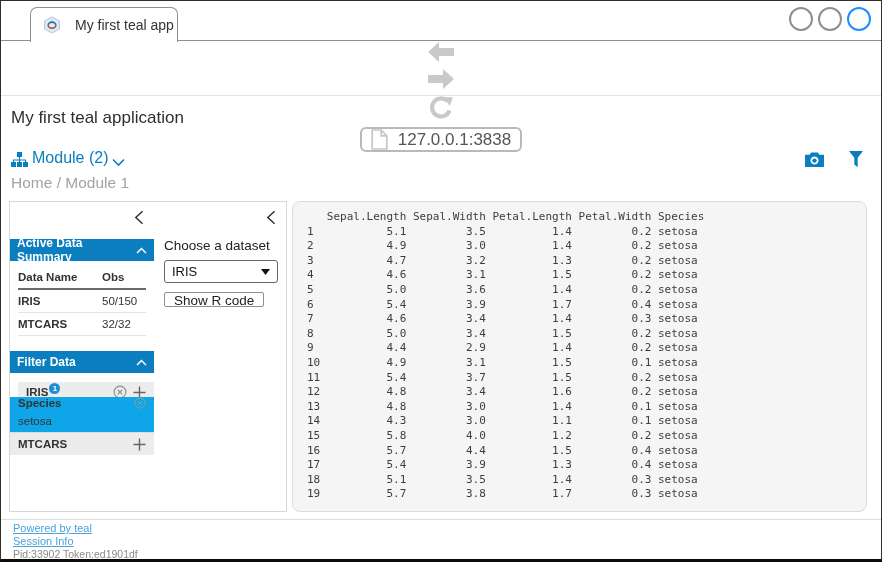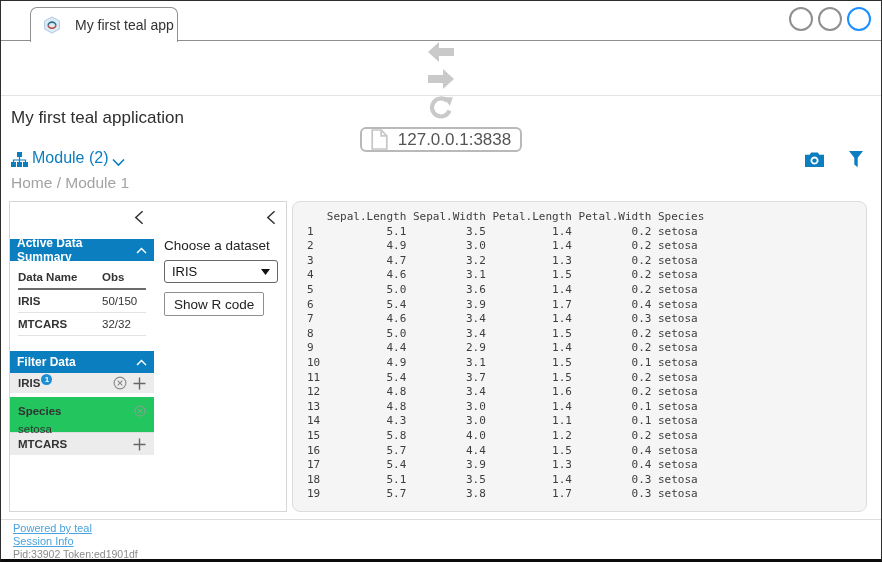--- a/index.html
+++ b/index.html
@@ -50,30 +50,30 @@
   .sum-name { font-weight:700; }
 
   .flt-row { position:absolute; left:0; right:0; display:flex; align-items:center;
              justify-content:space-between; padding:0 8px; font-size:11.5px; color:#333; }
   .flt-gray { background:#ececec; }
   .flt-name { font-weight:700; }
   .flt-icons { display:flex; align-items:center; gap:6px; }
   .badge { display:inline-block; background:#1b8ed6; color:#fff; width:11px; height:11px;
            border-radius:50%; font-size:8px; line-height:11px; text-align:center; font-weight:700;
            position:relative; top:-5px; left:1px; }
-  .flt-card { position:absolute; left:0; right:0; padding:8px 8px 5px; border-bottom:1px solid #ddd;
-              font-size:11.5px; color:#333; background:#22c55e; }
+  .flt-card { position:absolute; left:0; right:0; padding:0 8px 5px; border-bottom:1px solid #ddd;
+              font-size:11.5px; color:#333; background:#0ea5e9; }
   .flt-var-row { display:flex; justify-content:space-between; align-items:center; font-weight:700; }
   .flt-val { margin-top:6px; font-weight:400; }
 
   .mid-label { position:absolute; left:10px; top:36px; font-size:13.5px; color:#222; }
   .select-box { position:absolute; left:10px; top:58px; width:114px; height:23px; border:1px solid #666;
                 border-radius:3px; background:#fff; display:flex; align-items:center;
                 justify-content:space-between; padding:0 7px; font-size:13px; color:#111; cursor:pointer; }
-  .rcode-btn { position:absolute; left:10px; top:90px; height:24px; border:1px solid #8f8f8f;
+  .rcode-btn { position:absolute; left:10px; top:90px; height:15px; border:1px solid #8f8f8f;
                border-radius:2px; background:#fff; padding:0 9px; font-size:13.5px; color:#222;
                font-family:"Liberation Sans", sans-serif; cursor:pointer; }
 
   .table-box { position:absolute; left:291px; top:200px; width:575px; height:311px;
                background:#f5f5f5; border:1px solid #dcdcdc; border-radius:8px; overflow:hidden; }
   .table-box pre { margin:8px 0 0 14px; font-family:"DejaVu Sans Mono", monospace;
                    font-size:11px; line-height:14.6px; color:#3d3d3d; }
 
   
   .footer-rule { position:absolute; left:0; right:0; top:518px; border-top:1px solid #ddd; }
@@ -198,21 +198,21 @@
 
     <div class="acc-header" style="top:149px;">
       <span>Filter Data</span>
       <span style="line-height:0;">
         <svg width="11" height="7" viewBox="0 0 11 7">
             <path d="M1 6l4.5-4.6L10 6" fill="none" stroke="#fff" stroke-width="1.4"></path>
           </svg>
       </span>
     </div>
 
-    <div class="flt-row flt-gray" style="top:171px; height:20px;">
+    <div class="flt-row flt-gray" style="top:180px; height:20px;margin-left:8px;">
       <span>
         <span class="flt-name">IRIS</span><span class="badge">1</span>
       </span>
       <span class="flt-icons">
         <span style="line-height:0;">
           <svg width="14" height="14" viewBox="0 0 14 14">
               <circle cx="7" cy="7" r="5.9" fill="none" stroke="#8a8a8a" stroke-width="1.1"></circle>
               <path d="M4.7 4.7l4.6 4.6M9.3 4.7L4.7 9.3" stroke="#8a8a8a" stroke-width="1.1"></path>
             </svg>
         </span>

